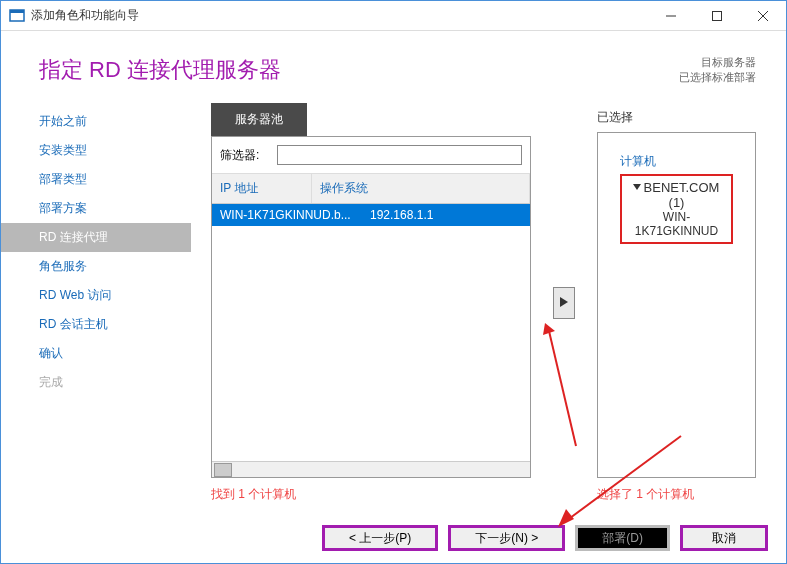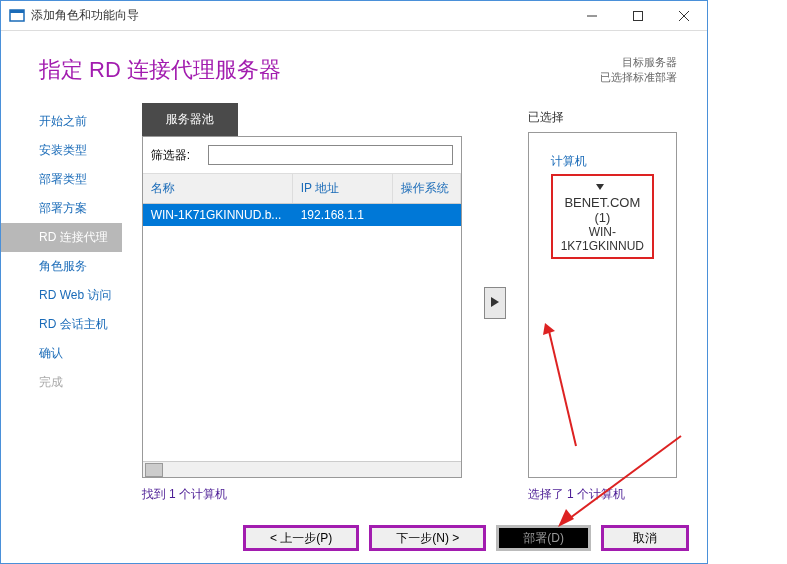--- a/index.html
+++ b/index.html
@@ -1,17 +1,17 @@
 <!DOCTYPE html>
 <html><head>
   <meta charset="utf-8">
   <style>
     * { box-sizing: border-box; margin: 0; padding: 0; }
     body { font-family: "Microsoft YaHei", "Segoe UI", sans-serif; font-size: 12px; background: #fff; }
-    .window { width: 708px; height: 564px; border: 1px solid #4a90d9; position: relative; background: #fff; }
+    .window { width: 787px; height: 564px; border: 1px solid #4a90d9; position: relative; background: #fff; }
     .titlebar { height: 30px; display: flex; align-items: center; padding: 0 0 0 8px; border-bottom: 1px solid #ddd; }
     .titlebar-icon { width: 16px; height: 16px; margin-right: 6px; }
     .titlebar-text { flex: 1; font-size: 12px; color: #333; }
     .titlebar-btns { display: flex; }
     .titlebar-btn { width: 46px; height: 30px; display: flex; align-items: center; justify-content: center; color: #333; }
     .titlebar-btn svg { width: 10px; height: 10px; }
     .header-row { display: flex; padding: 24px 30px 18px 38px; align-items: flex-start; }
     .page-title { font-size: 22px; color: #a21caf; font-weight: 300; flex: 1; }
     .header-right { text-align: right; font-size: 11px; color: #666; }
     .content { display: flex; padding: 0 30px 0 0; height: 400px; }
@@ -33,21 +33,21 @@
     .grid-header { display: flex; background: #f0f0f0; border-bottom: 1px solid #ccc; }
     .grid-col { padding: 6px 8px; font-size: 12px; color: #1a6bb8; border-right: 1px solid #ddd; }
     .col-name { flex: 0 0 150px; }
     .col-ip { flex: 0 0 100px; }
     .col-os { flex: 1; }
     .grid-body { flex: 1; overflow: auto; }
     .grid-row { display: flex; background: #0078d7; color: #fff; }
     .grid-cell { padding: 4px 8px; font-size: 12px; overflow: hidden; white-space: nowrap; text-overflow: ellipsis; }
     .scroll-h { height: 16px; background: #f0f0f0; border-top: 1px solid #ccc; display:flex; align-items:center; }
     .scroll-h .thumb { width:18px; height:14px; background:#ccc; border:1px solid #999; margin-left:2px;}
-    .footer-count { font-size: 12px; color: #4c1d95; margin-top: 8px; }
+    .footer-count { font-size: 12px; color: #ef4444; margin-top: 8px; }
     .arrow-col { display: flex; align-items: center; justify-content: center; width: 26px; }
     .arrow-btn { width: 22px; height: 32px; border: 1px solid #888; background: #e8e8e8; display: flex; align-items: center; justify-content: center; cursor: pointer; }
     .pool-right { flex: 1; display: flex; flex-direction: column; }
     .sel-label { font-size: 12px; color: #333; margin-bottom: 6px; padding-top:6px; }
     .sel-box { border: 1px solid #999; flex: 1; padding: 18px; background:#fff; }
     .sel-header { font-size: 12px; color: #1a6bb8; padding: 2px 4px 4px; }
     .sel-group { border: 2px solid #d22; border-radius: 0; padding: 4px 8px; margin: 0 4px; text-align: center; }
     .sel-group-title { font-size: 13px; color: #333; }
     .sel-item { font-size: 12px; color: #333; }
     .tri { display:inline-block; width:0; height:0; border-top:4px solid transparent; border-bottom:4px solid transparent; border-left:6px solid #333; margin-right:4px; transform: rotate(0);}
@@ -121,21 +121,20 @@
         <div class="pool-left">
           <div class="tab-bar">
             <div class="tab">服务器池</div>
           </div>
           <div class="pool-body">
             <div class="filter-row">
               <span class="filter-label">筛选器:</span>
               <input class="filter-input" value="" style="">
             </div>
             <div class="grid-header">
-              <div class="grid-col col-name">名称</div>
               <div class="grid-col col-ip">IP 地址</div>
               <div class="grid-col col-os">操作系统</div>
             </div>
             <div class="grid-body">
               <div class="grid-row">
                 <div class="grid-cell col-name">WIN-1K71GKINNUD.b...</div>
                 <div class="grid-cell col-ip">192.168.1.1</div>
                 <div class="grid-cell col-os"></div>
               </div>
             </div>

